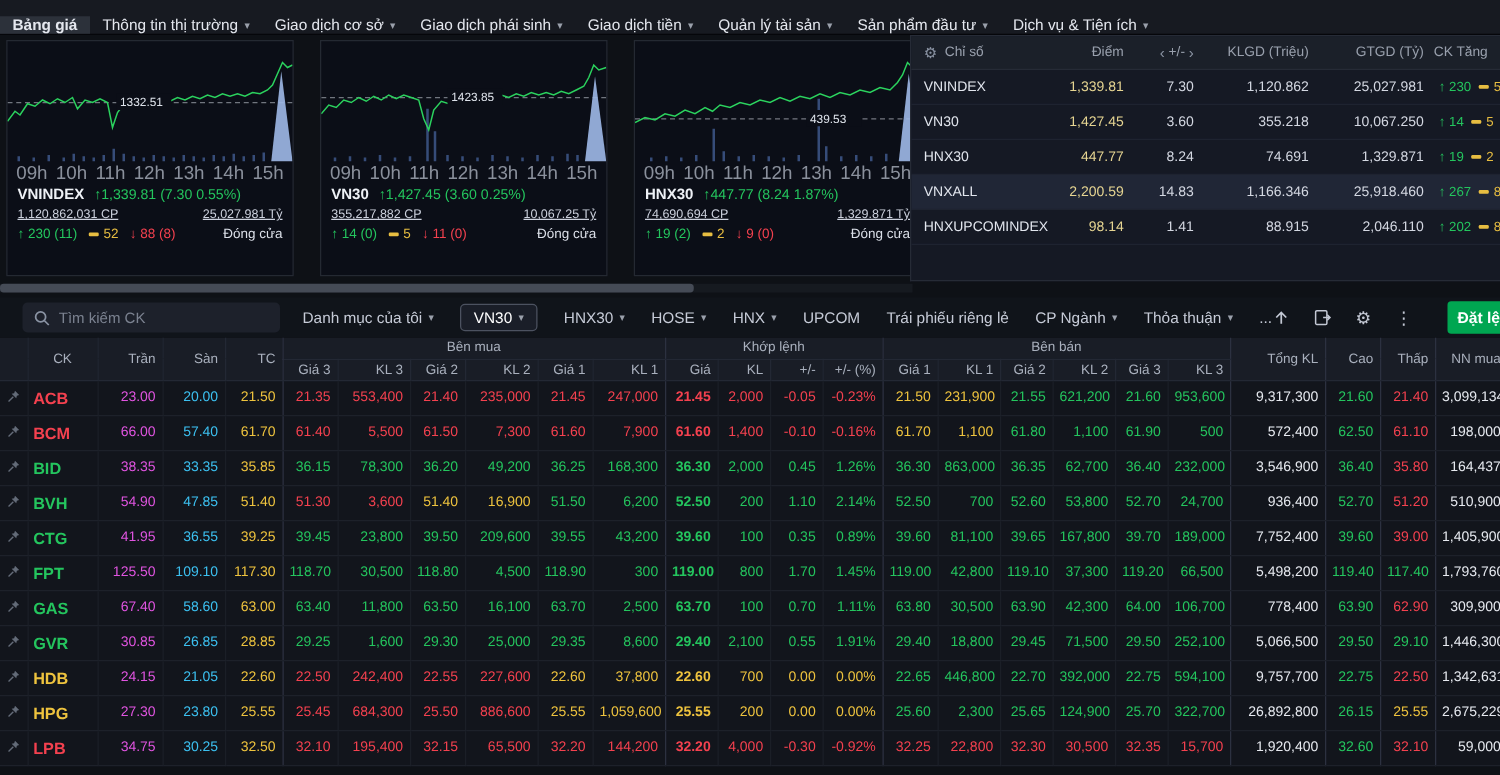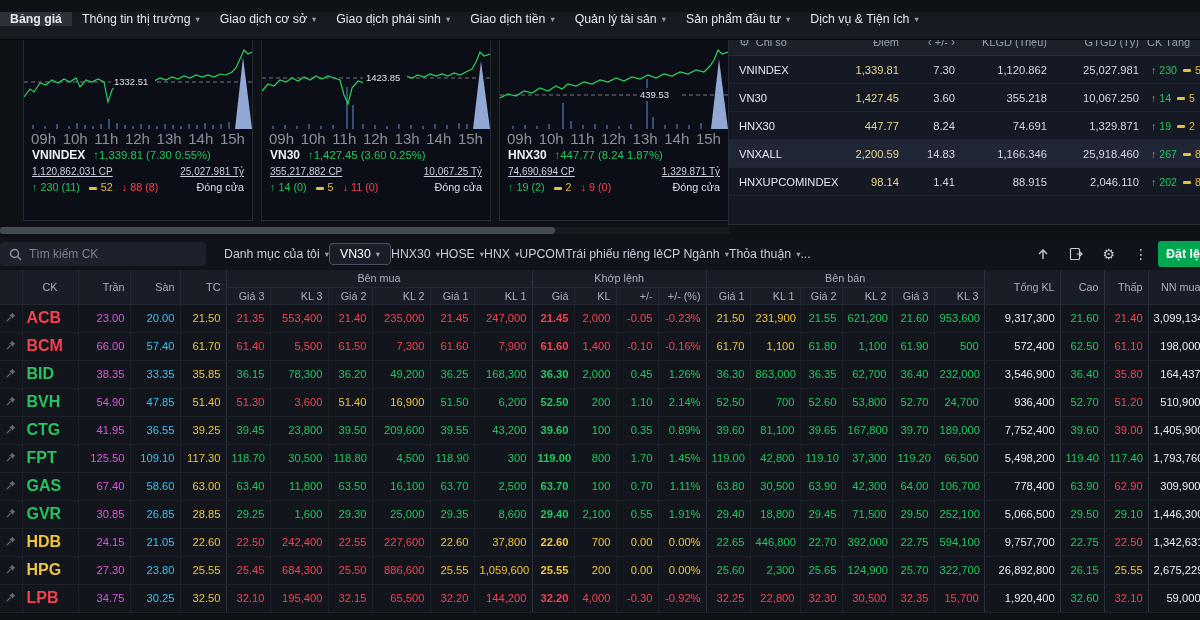--- a/index.html
+++ b/index.html
@@ -1,26 +1,26 @@
 <!DOCTYPE html>
 <html><head>
 <meta charset="utf-8">
 <style>
 *{margin:0;padding:0;box-sizing:border-box;font-family:"Liberation Sans","DejaVu Sans",sans-serif;}
 html,body{width:1200px;height:620px;overflow:hidden;background:#0e1116;color:#dfe3ea;}
 .app{position:relative;width:1200px;height:620px;background:#0e1116;overflow:hidden;}
 
 
-.topnav{position:absolute;top:12px;left:0;right:0;height:28px;background:#171a21;display:flex;align-items:flex-start;border-bottom:1px solid #05060a;z-index:6;}
+.topnav{position:absolute;top:0;left:0;right:0;height:28px;background:#171a21;display:flex;align-items:flex-end;border-bottom:1px solid #05060a;z-index:6;}
 .nav-item{display:flex;align-items:center;gap:5px;padding:0 10px;font-size:12.3px;color:#e4e7ee;cursor:pointer;white-space:nowrap;}
 .nav-item.active{background:#2c313a;font-weight:bold;}
 .caret{font-size:8.5px;color:#9aa0ab;}
 
 
-.charts{position:absolute;top:28px;left:0;right:0;height:197px;display:flex;gap:8px;padding:4px 0 0 23px;overflow:hidden;z-index:1;}
+.charts{position:absolute;top:28px;left:0;right:0;height:197px;display:flex;gap:21px;padding:4px 0 0 5px;overflow:hidden;z-index:1;}
 .chart-panel{width:230px;min-width:230px;height:189px;background:#0b0e17;border:1px solid #242932;display:flex;flex-direction:column;cursor:pointer;}
 .chart-area{height:98px;padding-top:2px;}
 .chart-axis{display:flex;justify-content:space-between;padding:0 7px;font-size:15px;color:#8a909c;height:14px;align-items:center;}
 .cfoot{padding:3px 8px 0;display:flex;flex-direction:column;gap:4px;font-size:11px;}
 .cl1{display:flex;align-items:baseline;gap:8px;}
 .cname{font-weight:bold;font-size:12px;color:#eef1f6;}
 .cval{font-size:11.3px;}
 .cl2{display:flex;justify-content:space-between;color:#ccd1dd;font-size:10px;text-decoration:underline;}
 .cl3{display:flex;align-items:center;gap:9px;font-size:10.8px;}
 .cl3 .status{margin-left:auto;color:#dbdfe8;}
@@ -44,40 +44,40 @@
 .idx-row .c-pts{color:#e6d592;text-align:right;padding-right:8px;}
 .idx-row .c-chg{color:#d4d8e2;text-align:right;padding-right:8px;}
 .idx-row .c-kl,.idx-row .c-gt{color:#d4d8e2;text-align:right;padding-right:8px;}
 .c-breadth{display:flex;align-items:center;gap:6px;padding-left:4px;font-size:10.6px;white-space:nowrap;overflow:hidden;}
 
 
 .hscroll{position:absolute;top:227px;left:0;width:730px;height:7px;background:#161a20;z-index:2;cursor:pointer;}
 .hscroll .thumb{width:555px;height:7px;background:#454b56;border-radius:3px;}
 
 
-.toolbar{position:absolute;top:238px;left:0;right:0;height:32px;background:#10141a;display:flex;align-items:center;padding:0 0;z-index:3;}
+.toolbar{position:absolute;top:238px;left:0;right:0;height:32px;background:#10141a;display:flex;align-items:center;padding:0 18px;z-index:3;}
 .search{width:206px;height:24px;background:#1d212b;border-radius:4px;display:flex;align-items:center;gap:7px;padding:0 9px;}
 .search-input{flex:1;background:transparent;border:none;outline:none;color:#dfe3ea;font-size:12px;min-width:0;}
 .search-input::placeholder{color:#7b8290;}
-.tabs{display:flex;align-items:center;margin-left:18px;font-size:12.3px;color:#c6cbd7;}
+.tabs{display:flex;align-items:center;gap:21px;margin-left:18px;font-size:12.3px;color:#c6cbd7;}
 .tab{display:flex;align-items:center;gap:5px;cursor:pointer;white-space:nowrap;}
 .tab.selected{border:1px solid #4c5260;border-radius:4px;padding:3px 10px;color:#fff;background:#1a1e28;}
 .tool-icons{margin-left:auto;margin-right:52px;display:flex;align-items:center;gap:19px;color:#c3c8d4;}
 .tool-icons .txt-ic{font-size:14px;cursor:pointer;line-height:1;}
 .order-btn{position:absolute;left:1158px;top:3px;width:90px;height:26px;background:#00a651;color:#fff;font-weight:bold;font-size:12.5px;border:none;border-radius:3px;text-align:left;padding-left:8px;cursor:pointer;}
 
 
 .board{position:absolute;top:270px;left:0;width:1200px;border-collapse:collapse;table-layout:fixed;background:#12151c;}
 .board th{height:17px;font-size:10.8px;font-weight:normal;color:#a9b0bd;background:#191d26;border-right:1px solid #232834;border-bottom:1px solid #232834;text-align:right;padding:0 5px;white-space:nowrap;overflow:hidden;}
 .board th.grp{text-align:center;}
 .board th.left{text-align:center;}
 .board td{height:28px;font-size:11.2px;text-align:right;padding:0 5px;border-right:1px solid #1b1f27;border-bottom:1px solid #1d212a;white-space:nowrap;overflow:hidden;}
 .board td.gb,.board th.gb{border-right:1px solid #2c3140;}
 .board td.pin{text-align:center;padding:0 2px;cursor:pointer;}
-.board td.sym{text-align:left;font-weight:bold;font-size:16px;padding-left:4px;cursor:pointer;}
+.board td.sym{text-align:left;font-weight:bold;font-size:13px;padding-left:4px;cursor:pointer;}
 .u{color:#24c55e;}
 .d{color:#f4414f;}
 .r{color:#eec33e;}
 .e{color:#e7eaf0;}
 .ceil{color:#e054e0;}
 .floor{color:#3cc0f0;}
 .bold{font-weight:bold;}
 .board tr{cursor:pointer;}
 </style>
 </head>

